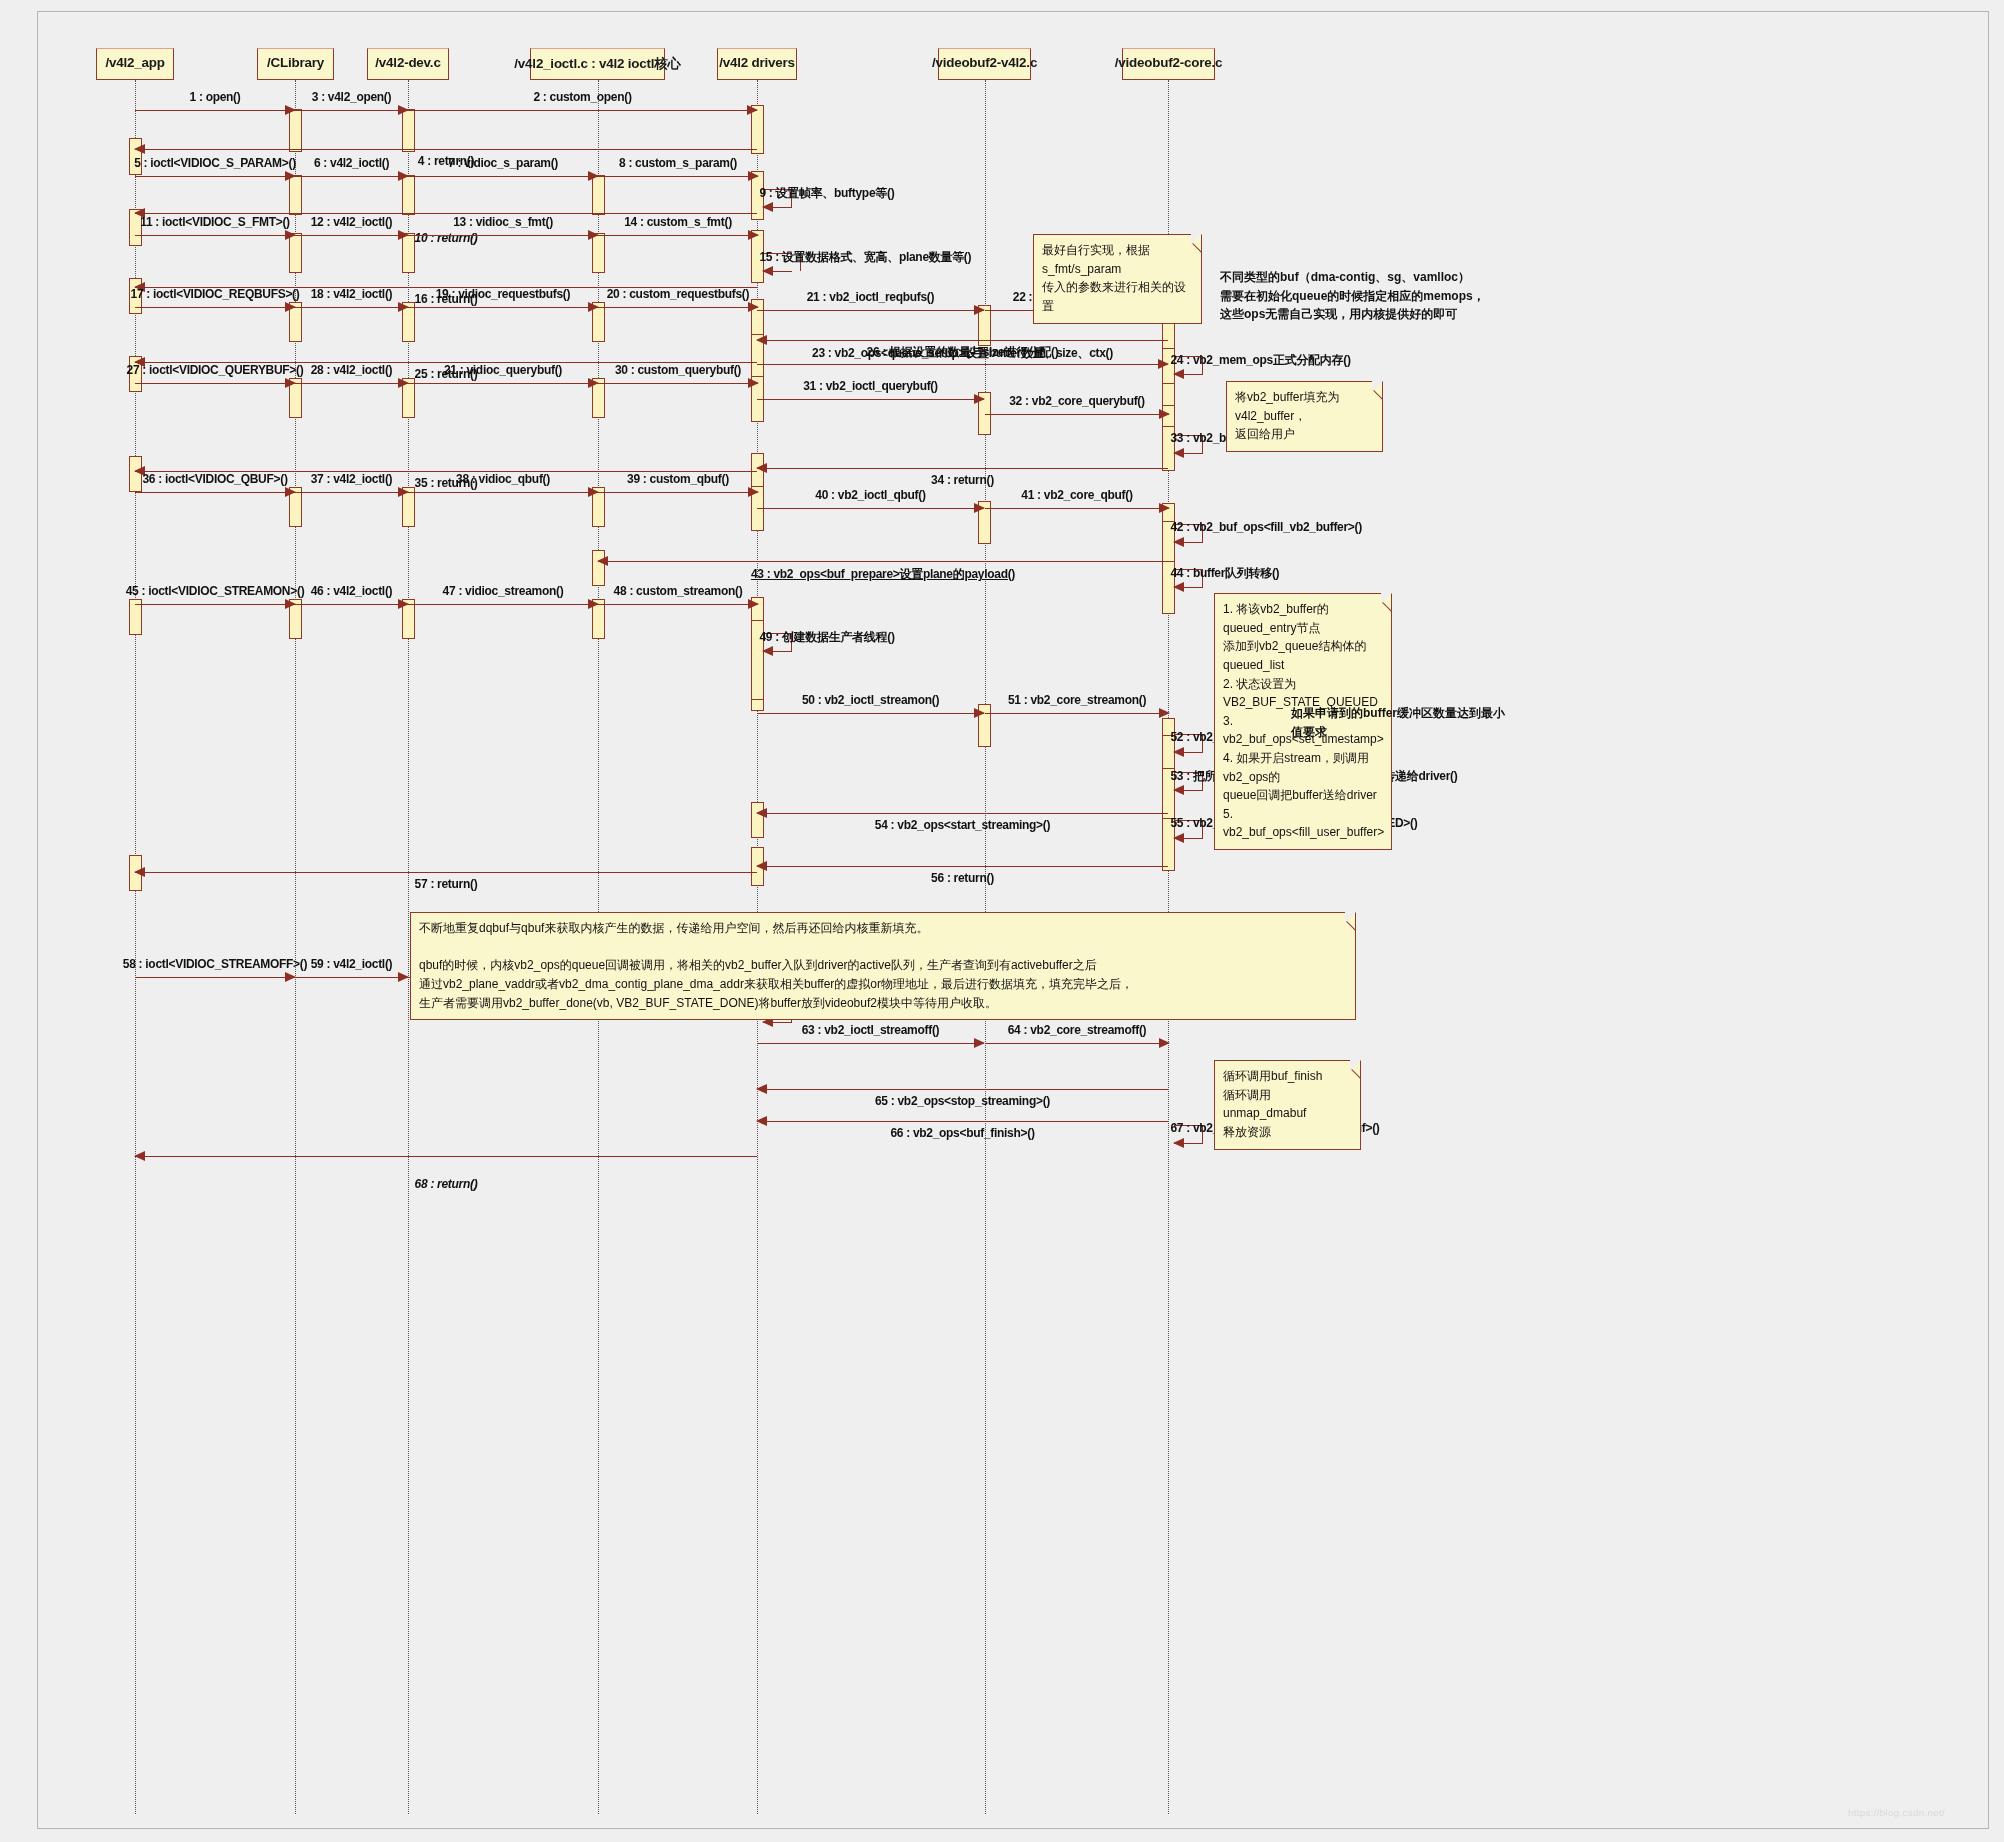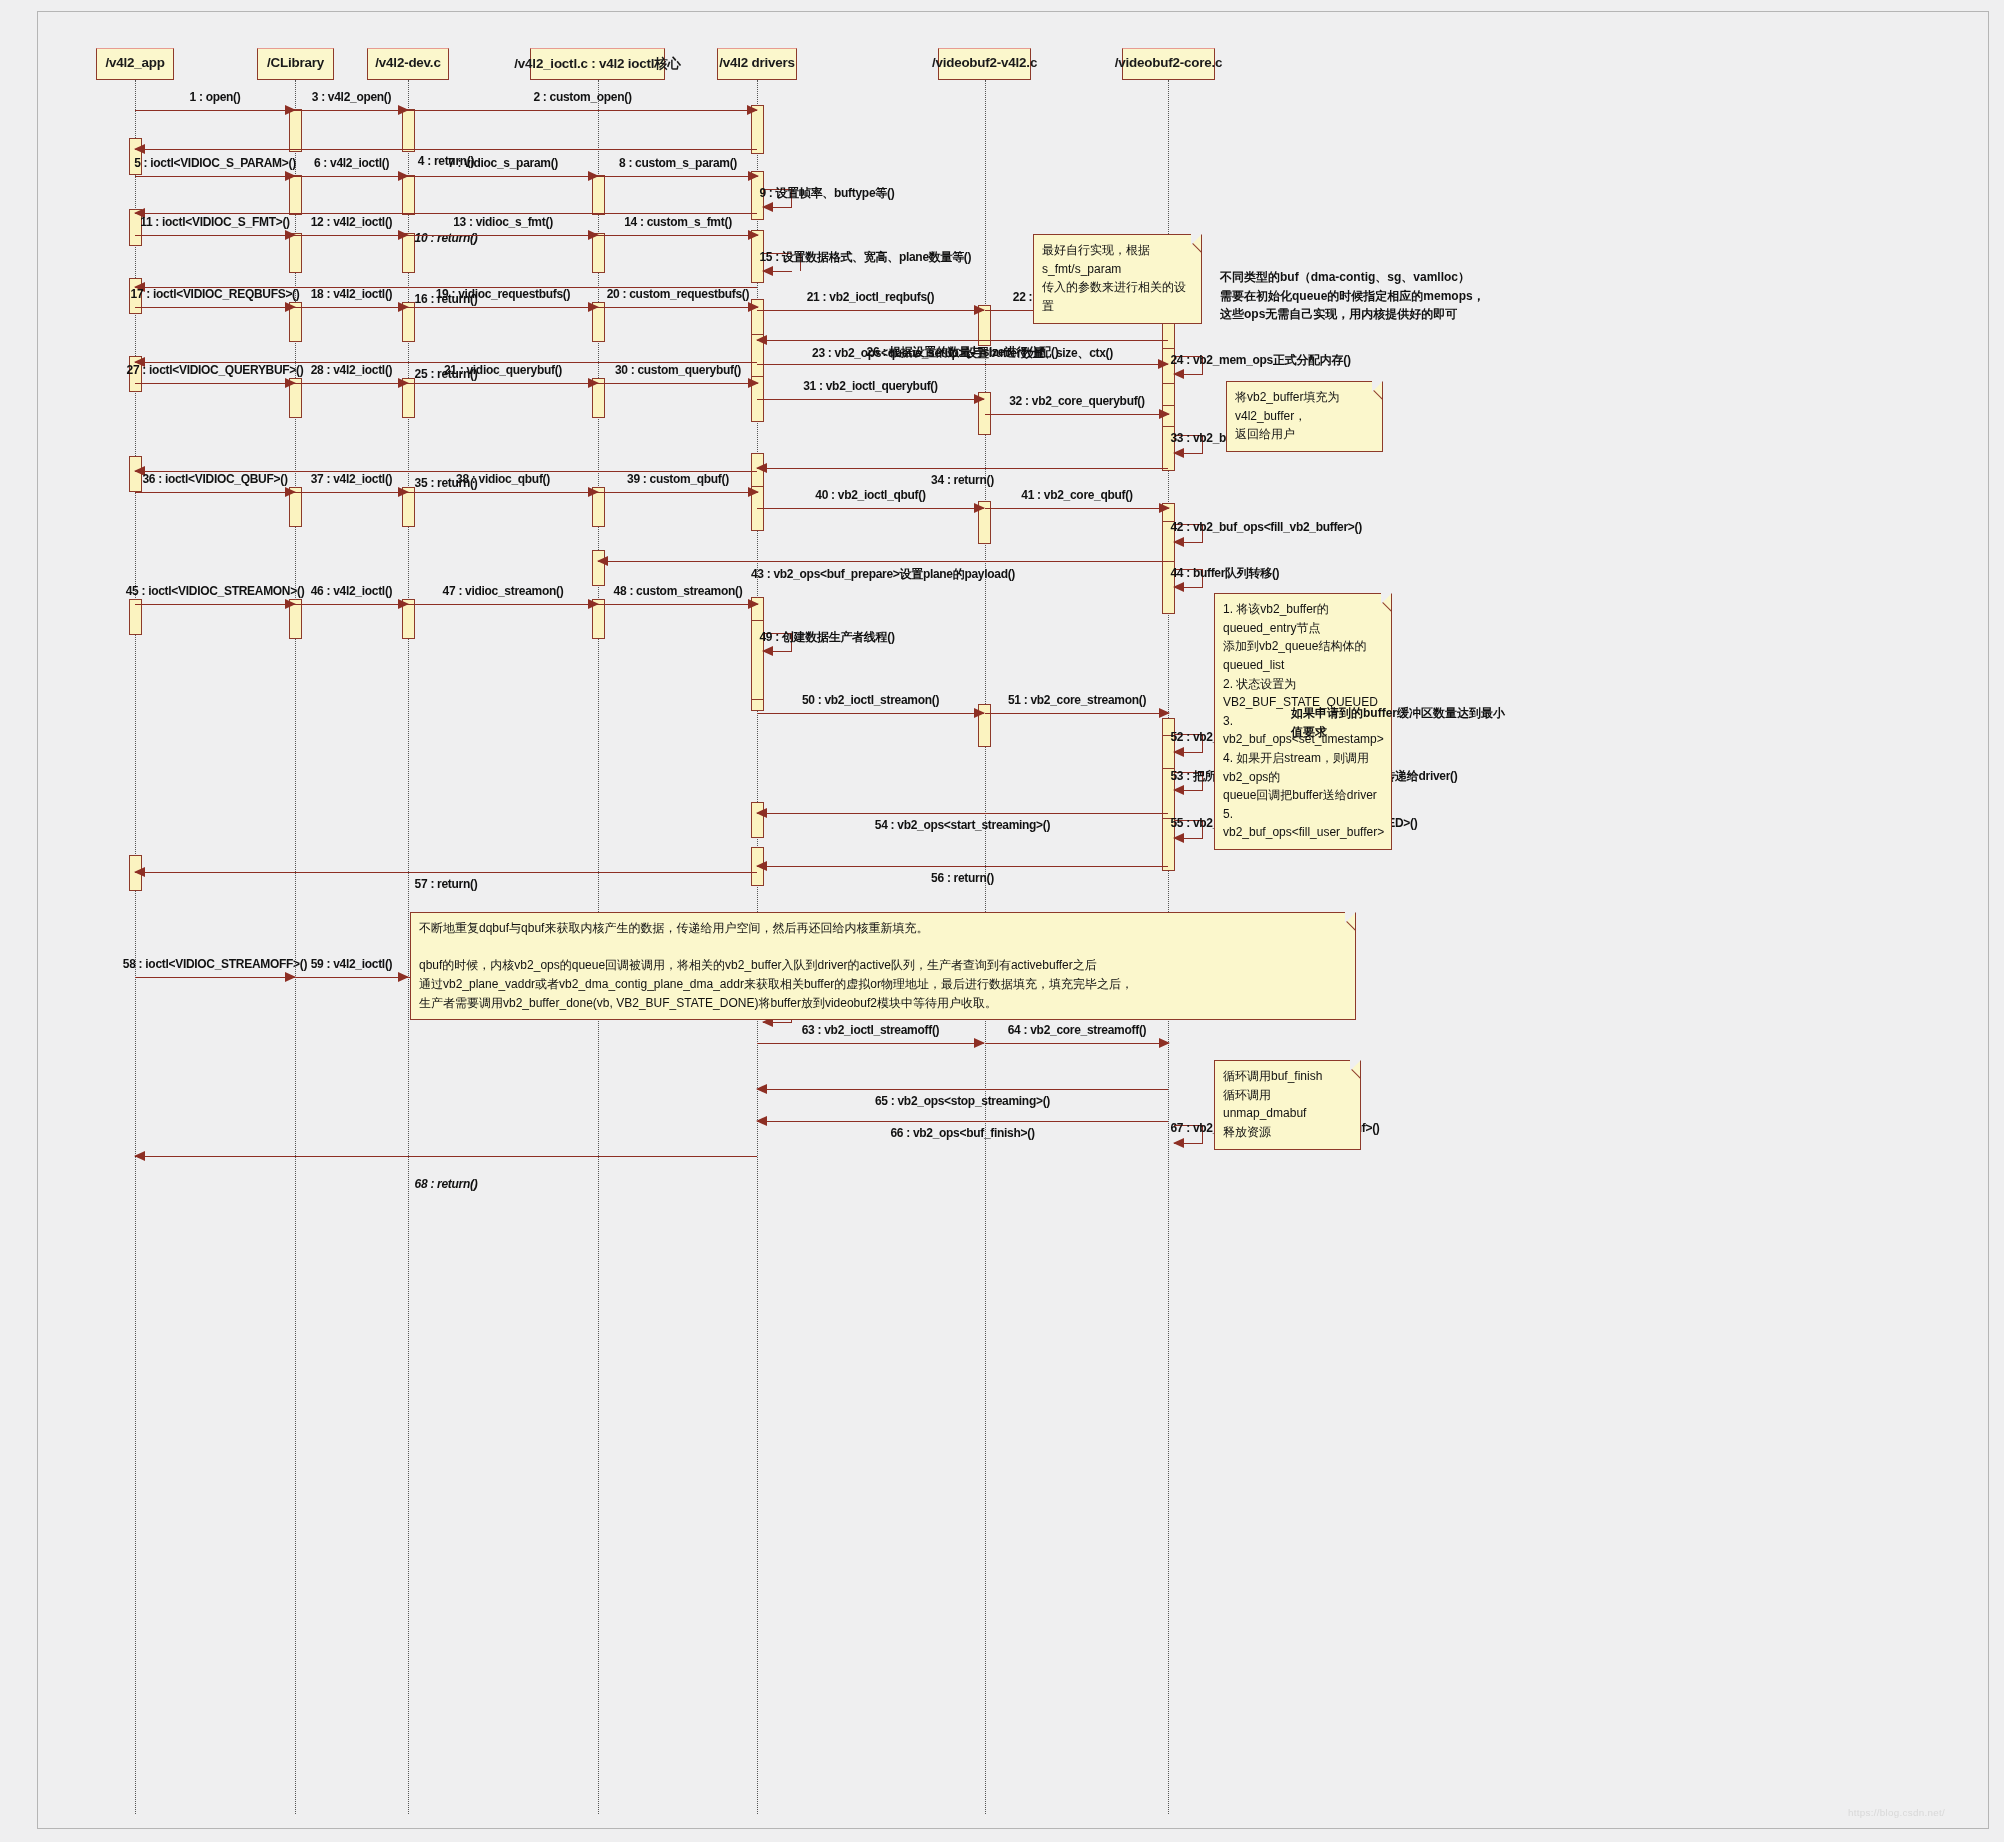--- a/index.html
+++ b/index.html
@@ -411,21 +411,21 @@
       <div class="selfmsg" style="left: 1174px; top: 524px; width: 28.5px; height: 18px;">
         <div class="top" style="top:0;width:28.5px"></div>
         <div class="side" style="height:18px"></div>
         <div class="bot" style="top:18px;width:28.5px"></div>
         <div class="head" style="top:12.5px"></div>
         <div class="label" style="left: -3.6px; top: -3.6px;">42 : vb2_buf_ops&lt;fill_vb2_buffer&gt;()</div>
       </div>
       <div class="msg left" style="left: 598px; top: 561px; width: 570px;">
         <div class="line"></div>
         <div class="head"></div>
-        <div class="label ctr" style="top: 5.3px;">43 : vb2_ops&lt;buf_prepare&gt;设置plane的payload()</div>
+        <div class="label ctr" style="top: 5.3px; text-decoration: underline;">43 : vb2_ops&lt;buf_prepare&gt;设置plane的payload()</div>
       </div>
       <div class="selfmsg" style="left: 1174px; top: 569px; width: 28.5px; height: 18px;">
         <div class="top" style="top:0;width:28.5px"></div>
         <div class="side" style="height:18px"></div>
         <div class="bot" style="top:18px;width:28.5px"></div>
         <div class="head" style="top:12.5px"></div>
         <div class="label" style="left: -3.6px; top: -3.6px;">44 : buffer队列转移()</div>
       </div>
       <div class="msg right" style="left: 135px; top: 604px; width: 160px;">
         <div class="line"></div>

